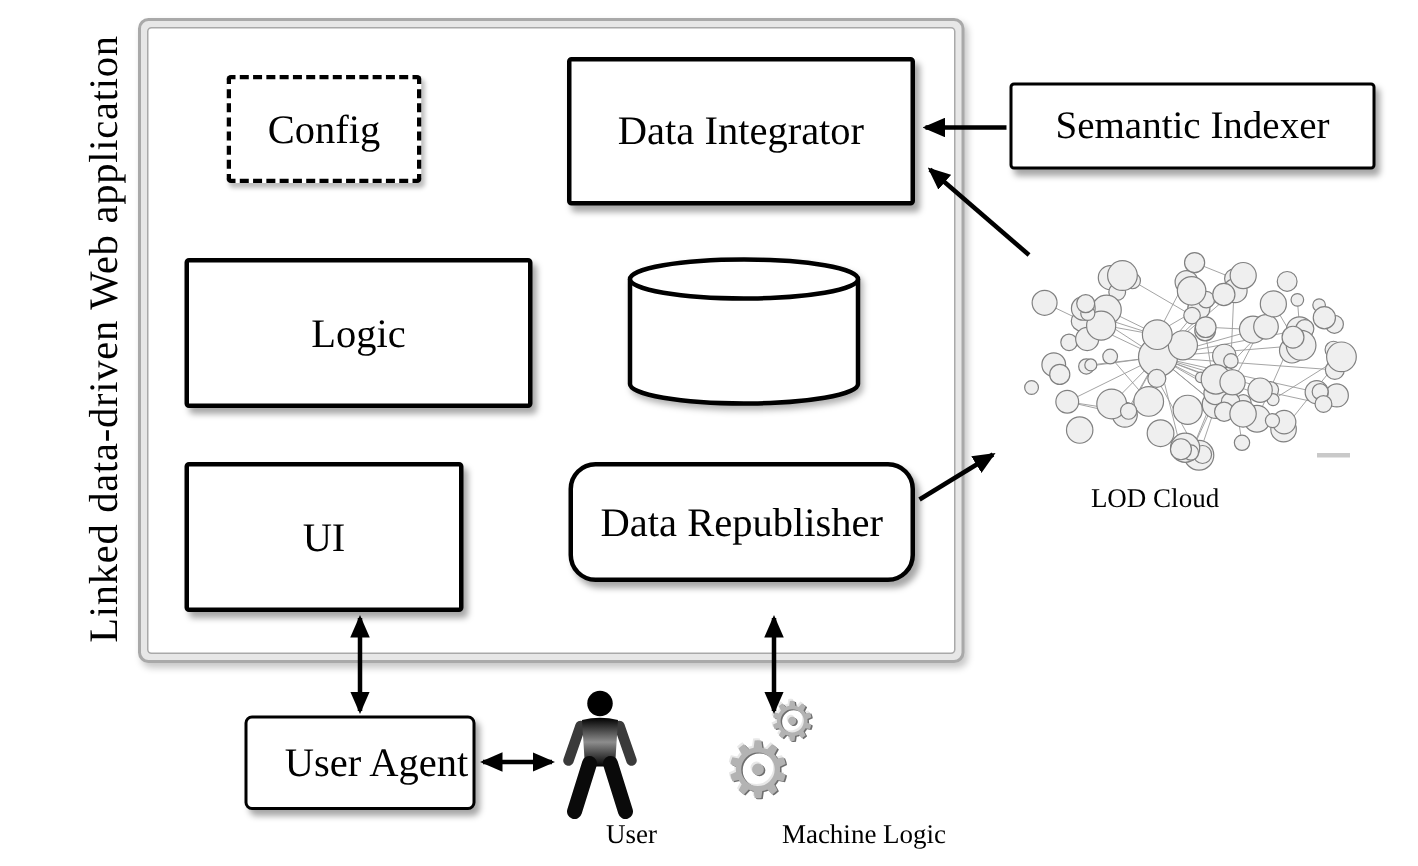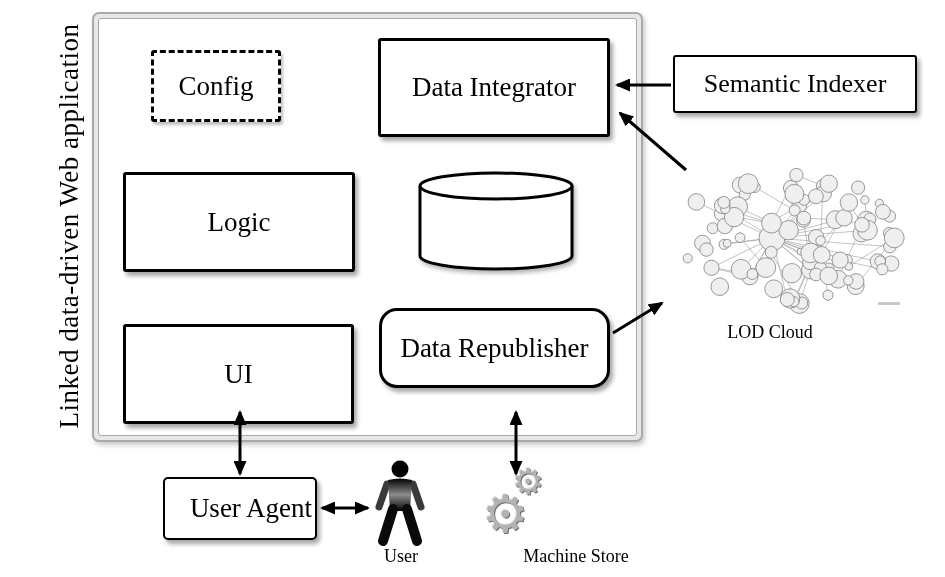--- a/index.html
+++ b/index.html
@@ -68,21 +68,21 @@
     <span>Logic</span>
   </div>
 
   <div class="cyl" style="left:417px;top:170px;width:158px;height:103px;">
     <svg width="158" height="103" viewBox="0 0 158 103">
       <path d="M3,16 L3,86 A76,13 0 0 0 155,86 L155,16" fill="#ffffff" stroke="#000000" stroke-width="3"></path>
       <ellipse cx="79" cy="16" rx="76" ry="13" fill="#ffffff" stroke="#000000" stroke-width="3"></ellipse>
     </svg>
   </div>
 
-  <div class="box" style="left:123px;top:324px;width:231px;height:100px;">
+  <div class="box" style="left:123px;top:308px;width:186px;height:100px;">
     <span>UI</span>
   </div>
 
   <div class="box" style="left:379px;top:308px;width:231px;height:80px;border-radius:18px;">
     <span>Data Republisher</span>
   </div>
 
   <div class="box thin" style="left:673px;top:55px;width:244px;height:58px;font-size:26px;">
     <span>Semantic Indexer</span>
   </div>
@@ -265,27 +265,27 @@
         </linearGradient>
       </defs>
       <circle cx="26" cy="9" r="8.5" fill="#000000"></circle>
       <path d="M13,24 L5,47" stroke="#3a3a3a" stroke-width="7" stroke-linecap="round" fill="none"></path>
       <path d="M39,24 L47,47" stroke="#3a3a3a" stroke-width="7" stroke-linecap="round" fill="none"></path>
       <path d="M14,20 Q26,17 38,20 L36,51 L16,51 Z" fill="url(#pg)"></path>
       <path d="M19,49 L9,81" stroke="#0a0a0a" stroke-width="10" stroke-linecap="round" fill="none"></path>
       <path d="M33,49 L43,81" stroke="#0a0a0a" stroke-width="10" stroke-linecap="round" fill="none"></path>
     </svg>
   </div>
-  <div class="label" style="left:362px;top:546px;width:78px;">User</div>
+  <div class="label" style="left:382px;top:546px;width:78px;">User</div>
 
   <div class="gears">
     <span class="gear-big">⚙</span>
     <span class="gear-small">⚙</span>
   </div>
-  <div class="label" style="left:478px;top:546px;width:196px;">Machine Store</div>
+  <div class="label" style="left:478px;top:546px;width:196px;">Machine Logic</div>
 
   <svg class="arrows" width="945" height="577" viewBox="0 0 945 577">
     <defs>
       <marker id="ah" markerUnits="userSpaceOnUse" markerWidth="15" markerHeight="13" refX="13" refY="6.5" orient="auto">
         <path d="M0,0 L15,6.5 L0,13 Z" fill="#000000"></path>
       </marker>
       <marker id="ahs" markerUnits="userSpaceOnUse" markerWidth="15" markerHeight="13" refX="13" refY="6.5" orient="auto-start-reverse">
         <path d="M0,0 L15,6.5 L0,13 Z" fill="#000000"></path>
       </marker>
     </defs>

